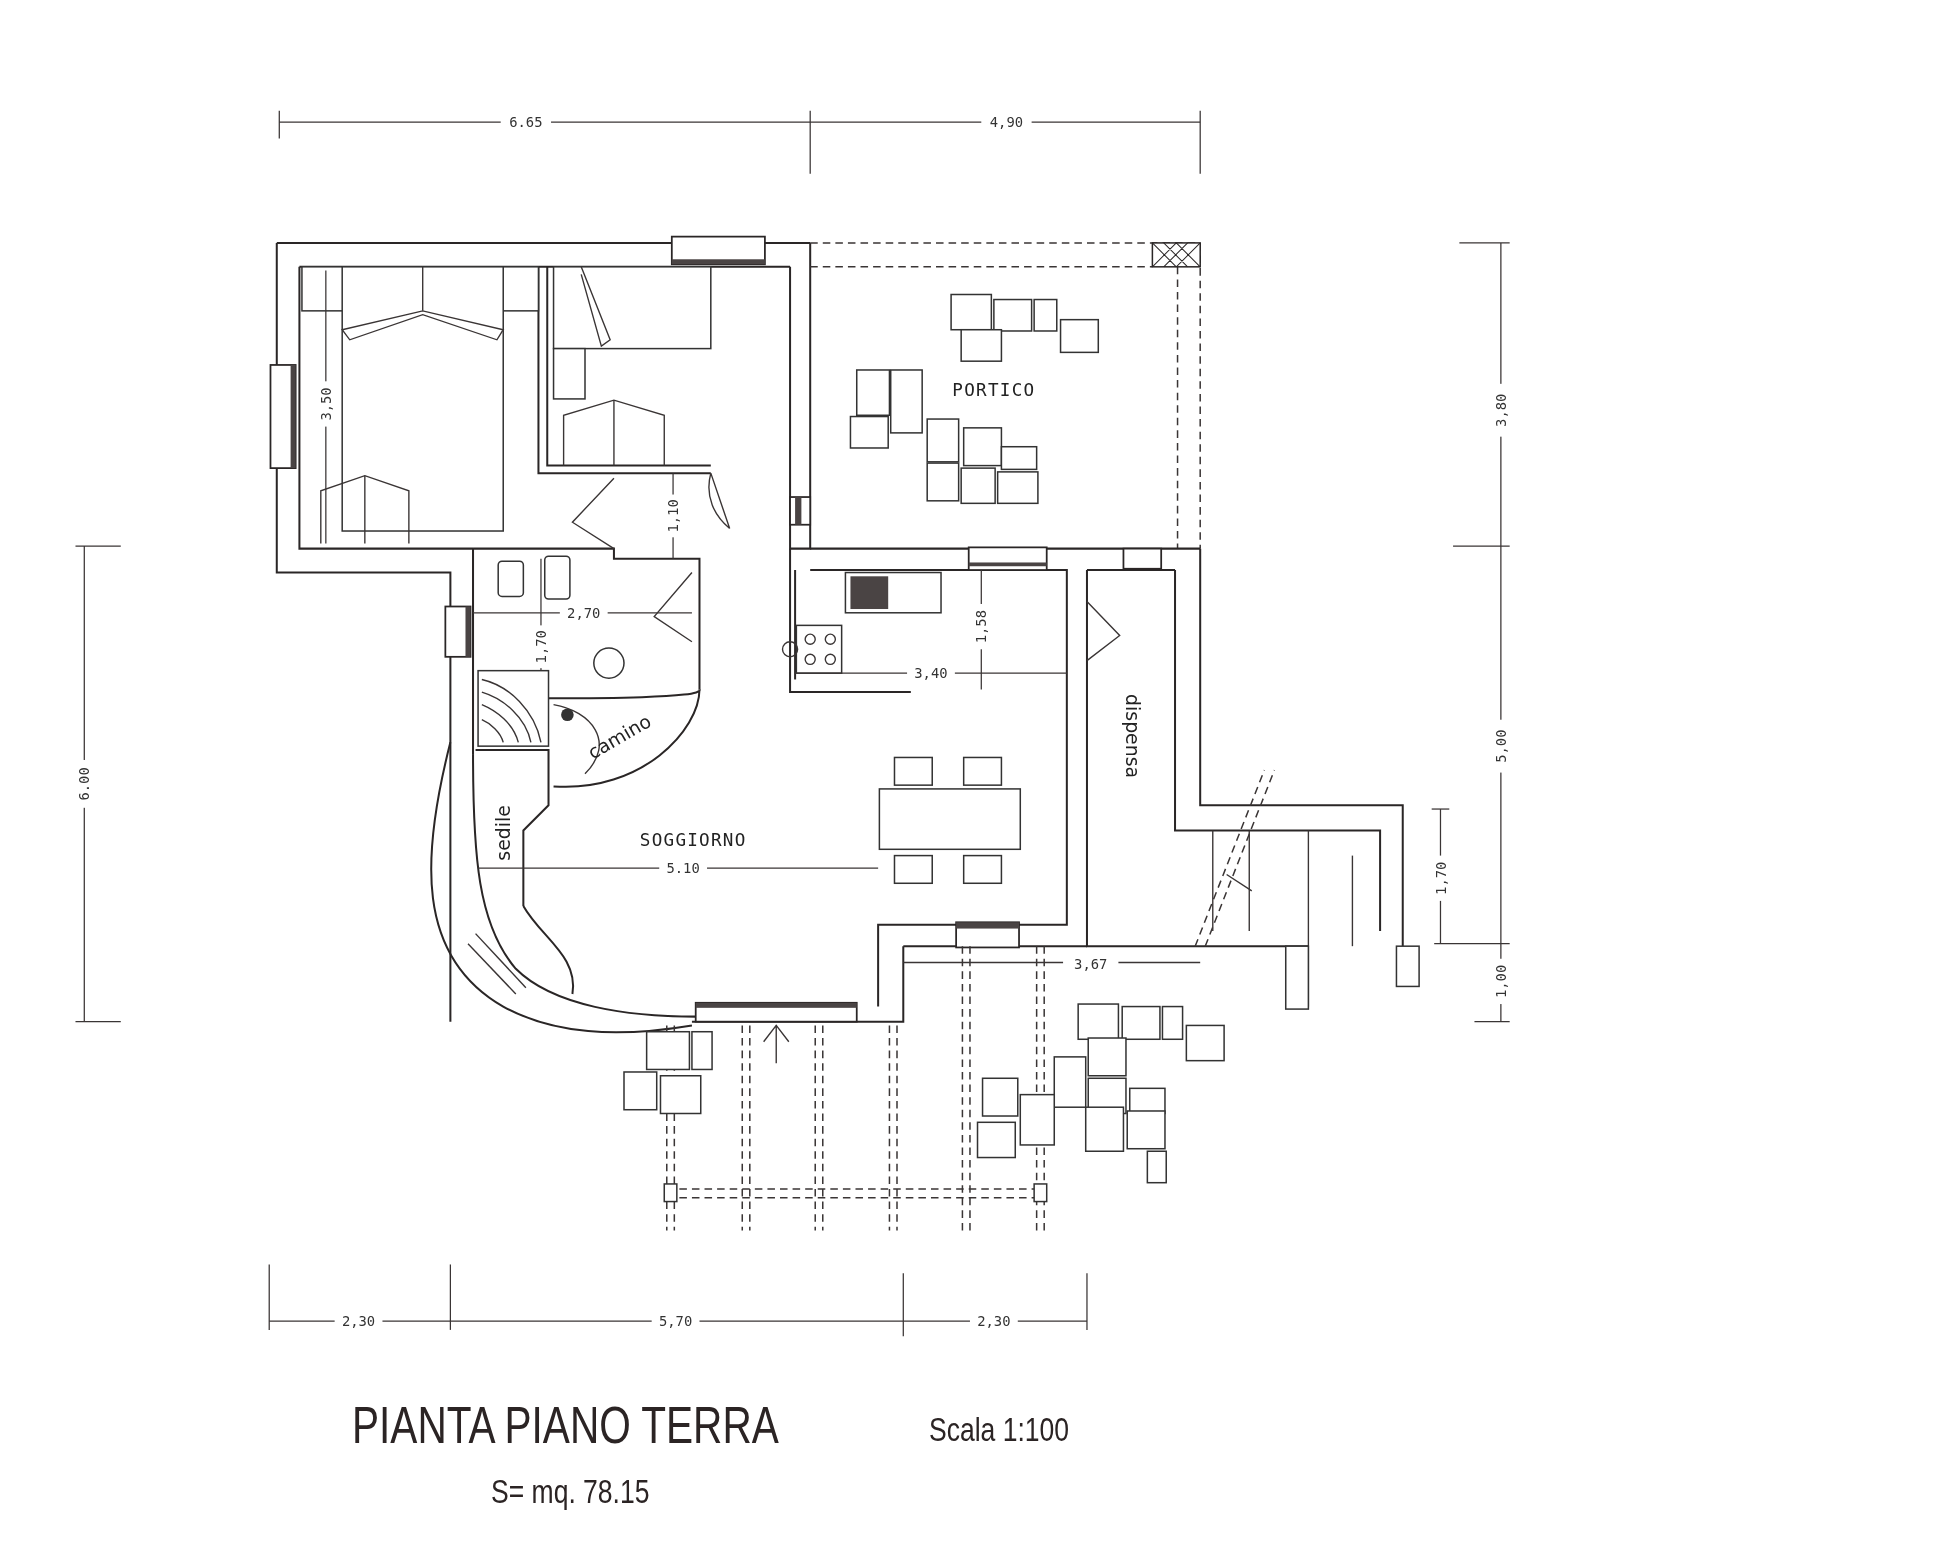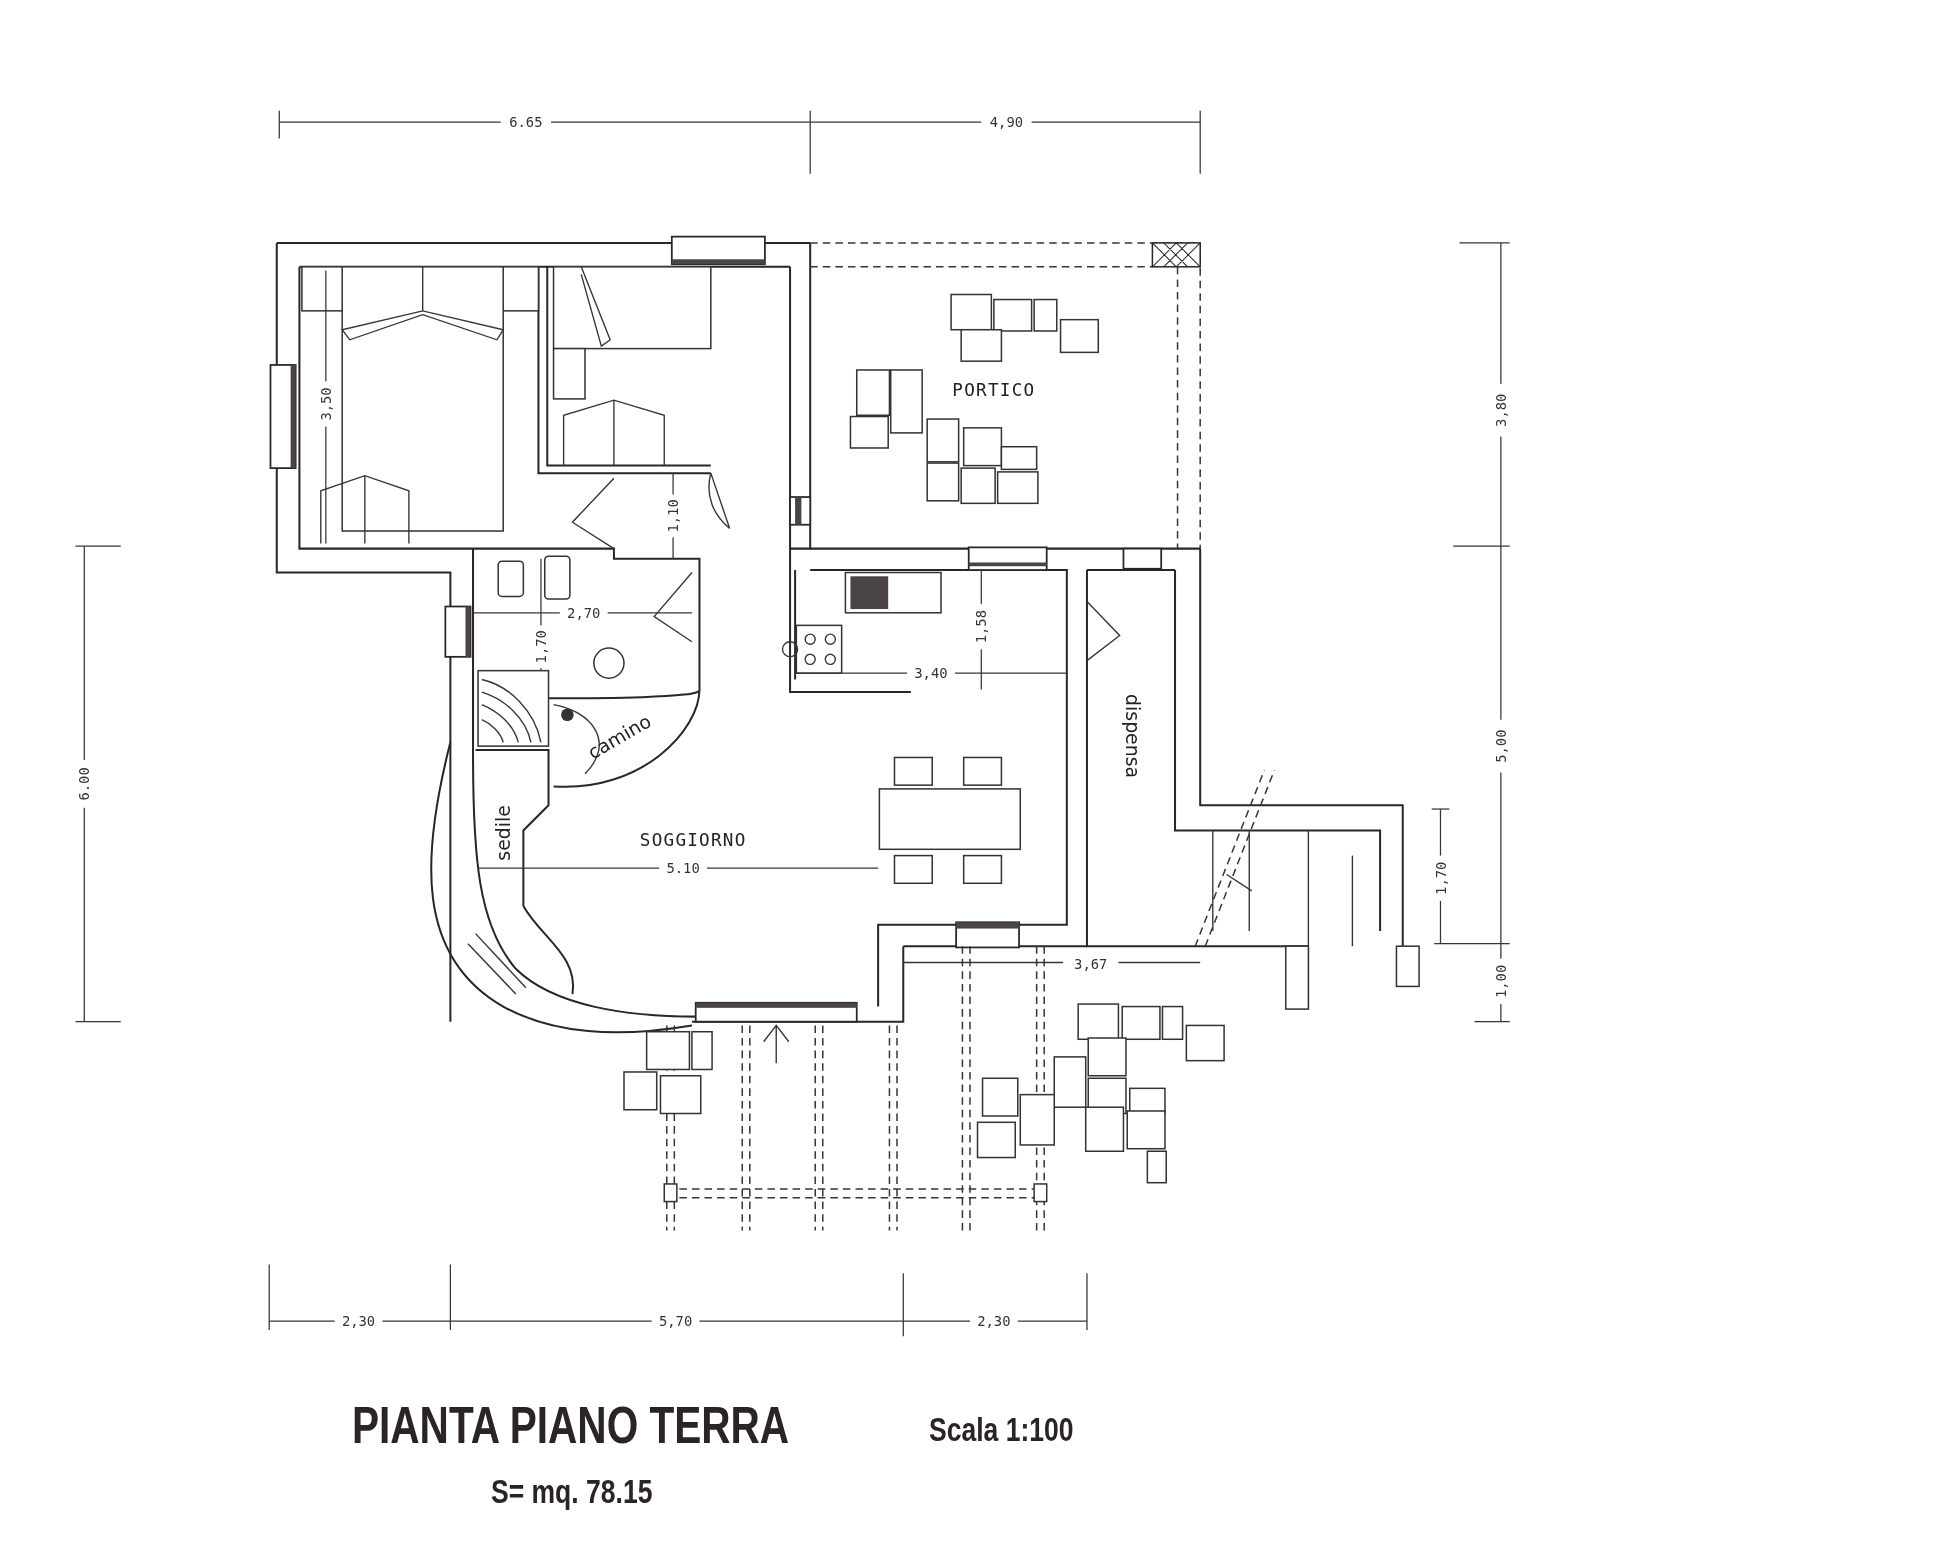--- a/index.html
+++ b/index.html
@@ -8,21 +8,21 @@
   .wall { fill:none; stroke:#2a2626; stroke-width:1.6; }
   .thin { fill:none; stroke:#3a3535; stroke-width:1.1; }
   .dash { fill:none; stroke:#3a3535; stroke-width:1.2; stroke-dasharray:6 4; }
   .dim { fill:none; stroke:#3a3535; stroke-width:1; }
   .win { fill:#ffffff; stroke:#2a2626; stroke-width:1.4; }
   .winfill { fill:#4a4444; }
   .dimtext { font-family:"DejaVu Sans Mono", monospace; font-size:11px; fill:#333; }
   .roomtext { font-family:"DejaVu Sans Mono", monospace; font-size:14px; fill:#222; letter-spacing:1px; }
   .smalllabel { font-family:"DejaVu Sans", sans-serif; font-size:15px; fill:#222; }
   .furn { fill:#fff; stroke:#333; stroke-width:1.2; }
-  #title-block { position:absolute; left:0; top:0; width:1582px; height:1564px; pointer-events:none;font-weight:bold; }
+  #title-block { position:absolute; left:0; top:0; width:1582px; height:1564px; pointer-events:none; }
   .title { position:absolute; font-family:"Liberation Sans", sans-serif; color:#2b2424; transform:scaleX(0.78); transform-origin:left top; white-space:nowrap; }
   #t-main { left:352px; top:1395px; font-size:52px; }
   #t-scale { left:929px; top:1410px; font-size:34px; }
   #t-area { left:491px; top:1472px; font-size:34px; }
 </style>
 </head>
 <body>
 
 <svg id="plan" viewBox="0 0 1550 1243" xmlns="http://www.w3.org/2000/svg">
 

